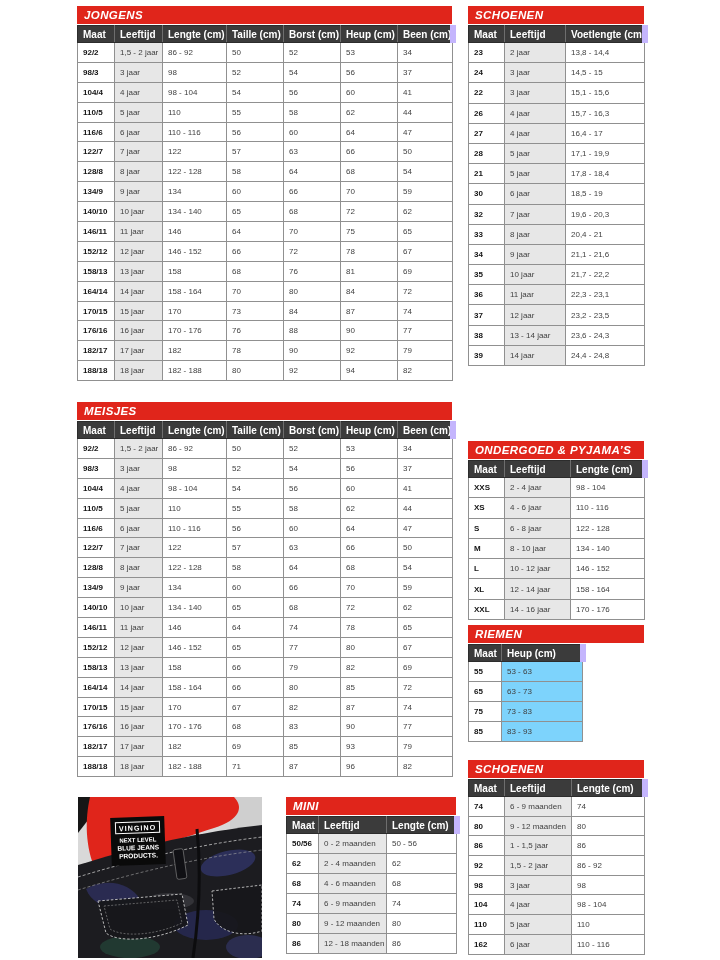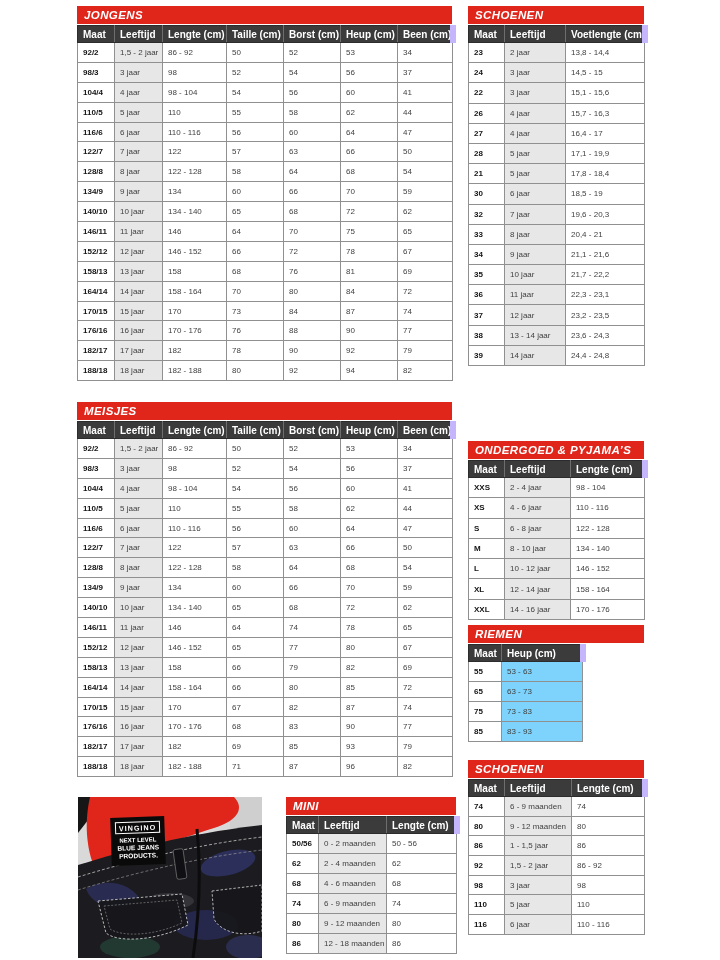--- a/index.html
+++ b/index.html
@@ -638,26 +638,31 @@
             <td>92</td>
             <td>1,5 - 2 jaar</td>
             <td>86 - 92</td>
           </tr>
           <tr>
             <td>98</td>
             <td>3 jaar</td>
             <td>98</td>
           </tr>
           <tr>
+            <td>104</td>
+            <td>4 jaar</td>
+            <td>98 - 104</td>
+          </tr>
+          <tr>
             <td>110</td>
             <td>5 jaar</td>
             <td>110</td>
           </tr>
           <tr>
-            <td>116</td>
+            <td>162</td>
             <td>6 jaar</td>
             <td>110 - 116</td>
           </tr>
         </tbody>
       </table>
     </section>
   <section class="tblsec" id="mini">
       <div class="band"><span>MINI</span></div>
       <table>
         <colgroup>

